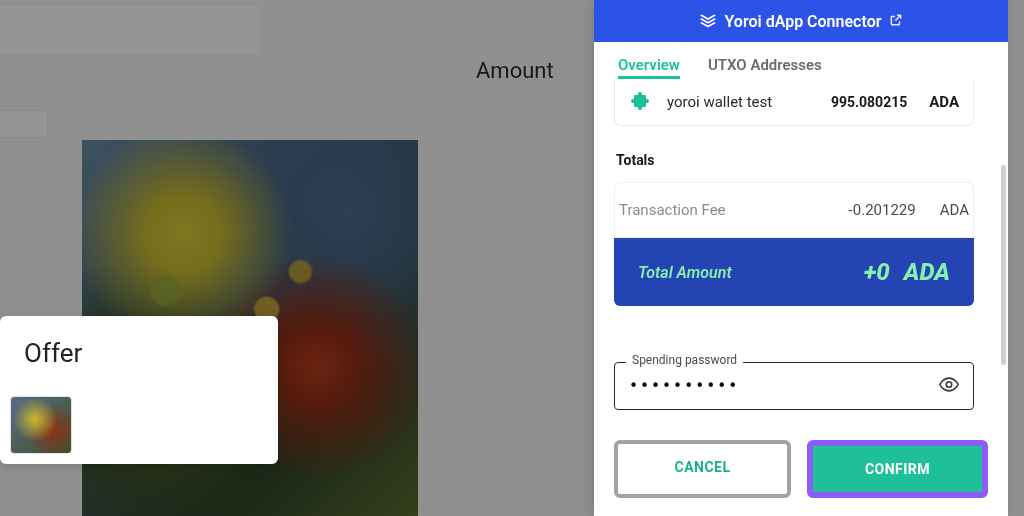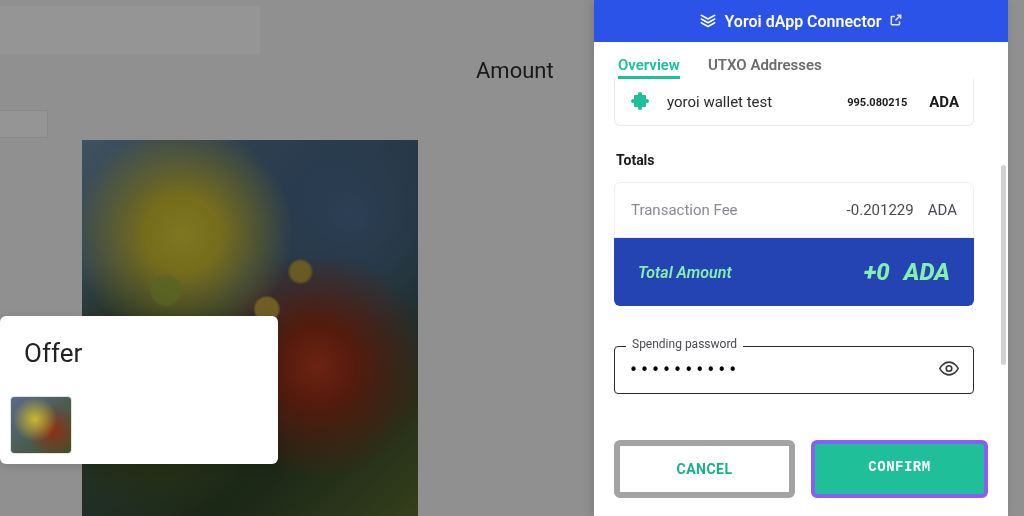--- a/index.html
+++ b/index.html
@@ -125,57 +125,58 @@
     padding: 10px 14px;
     display: flex; align-items: center; gap: 12px;
     margin-right: 14px;
   }
   .wallet-icon {
     width: 26px; height: 26px;
     display:flex; align-items:center; justify-content:center;
   }
   .wallet-icon svg { width: 24px; height: 24px; }
   .wallet-name { font-size: 15px; color: #2b2b2b; flex: 0 0 auto; }
-  .wallet-balance { margin-left: auto; font-size: 11px; font-weight: 700; color: #1a1a1a; }
+  .wallet-balance { margin-left: auto; font-size: 14px; font-weight: 700; color: #1a1a1a; }
   .wallet-currency { font-size: 15px; font-weight: 700; margin-left: 10px; color: #1a1a1a; }
 
   .section-title {
     font-size: 14px; font-weight: 700;
     margin: 26px 0 14px 2px;
     color: #1a1a1a;
   }
 
   .fee-row {
     display: flex; align-items: flex-end;
-    padding: 18px 16px;
+    padding: 18px 4px;
     font-size: 15px;
     border: 1px solid #f0f0f3;
     border-radius: 6px 6px 0 0;
     margin-right: 14px;
+    gap: 10px;
   }
   .fee-label { color: #8a8a93; }
   .fee-value { margin-left: auto; color: #4a4a52; }
   .fee-currency { margin-left: 14px; color: #4a4a52; }
 
   .total-row {
     background: #2444b3;
     color: #86efac;
     display: flex; align-items: center;
     padding: 20px 24px;
     border-radius: 0 0 6px 6px;
     margin-right: 14px;
     font-style: italic;
   }
   .total-label { font-size: 16px; font-weight: 600; }
   .total-value { margin-left: auto; font-size: 24px; font-weight: 800; }
   .total-currency { margin-left: 14px; font-size: 24px; font-weight: 800; }
 
   .pw-field {
     position: relative;
-    margin: 40px 14px 0 0;
+    margin: 56px 14px 0 0;
   }
   .pw-legend {
     position: absolute; top: -9px; left: 12px;
     background: #fff; padding: 0 6px;
     font-size: 12px; color: #4a4a52;
   }
   .pw-input {
     width: 100%;
     border: 1.5px solid #2b2b2b;
     border-radius: 4px;
@@ -203,27 +204,26 @@
     padding: 15px 0;
     font-size: 14px; font-weight: 700;
     letter-spacing: 0.5px;
     border-radius: 6px;
     cursor: pointer;
     text-align: center;
   }
   .btn-cancel {
     background: #fff;
     color: #19b08c;
-    border: 6px solid #a3a3a3;
+    border: 4px solid #a3a3a3;
   }
   .btn-confirm {
     background: #1fbf99;
     color: #fff;
-    border: 4px solid #8b5cf6;
-    font-family: Liberation Mono, monospace;
+    border: 6px solid #8b5cf6;
   }
 </style>
 </head>
 <body>
 
 <div class="backdrop">
   <div class="bar-top"></div>
   <div class="bar-left"></div>
   <div class="explore">Amount</div>
   <div class="nft-image"></div>

